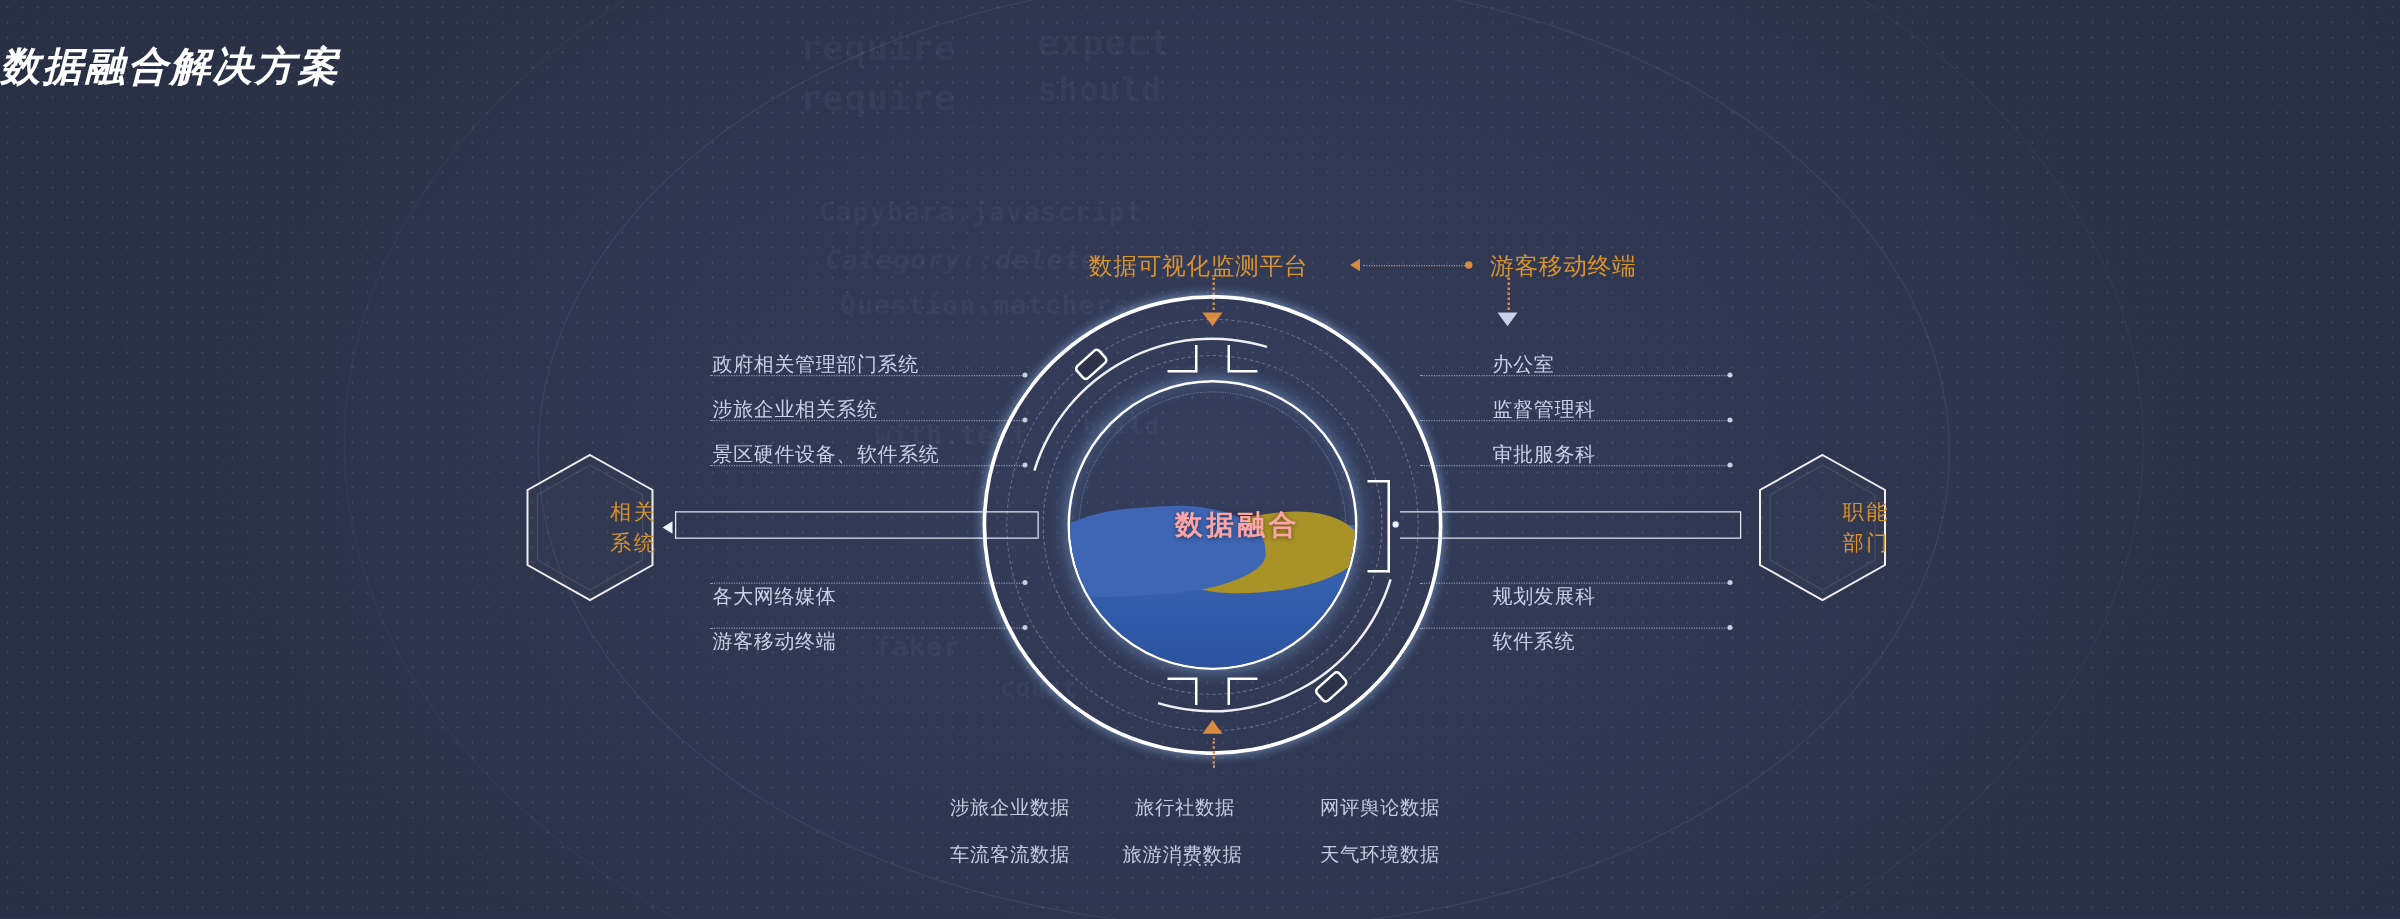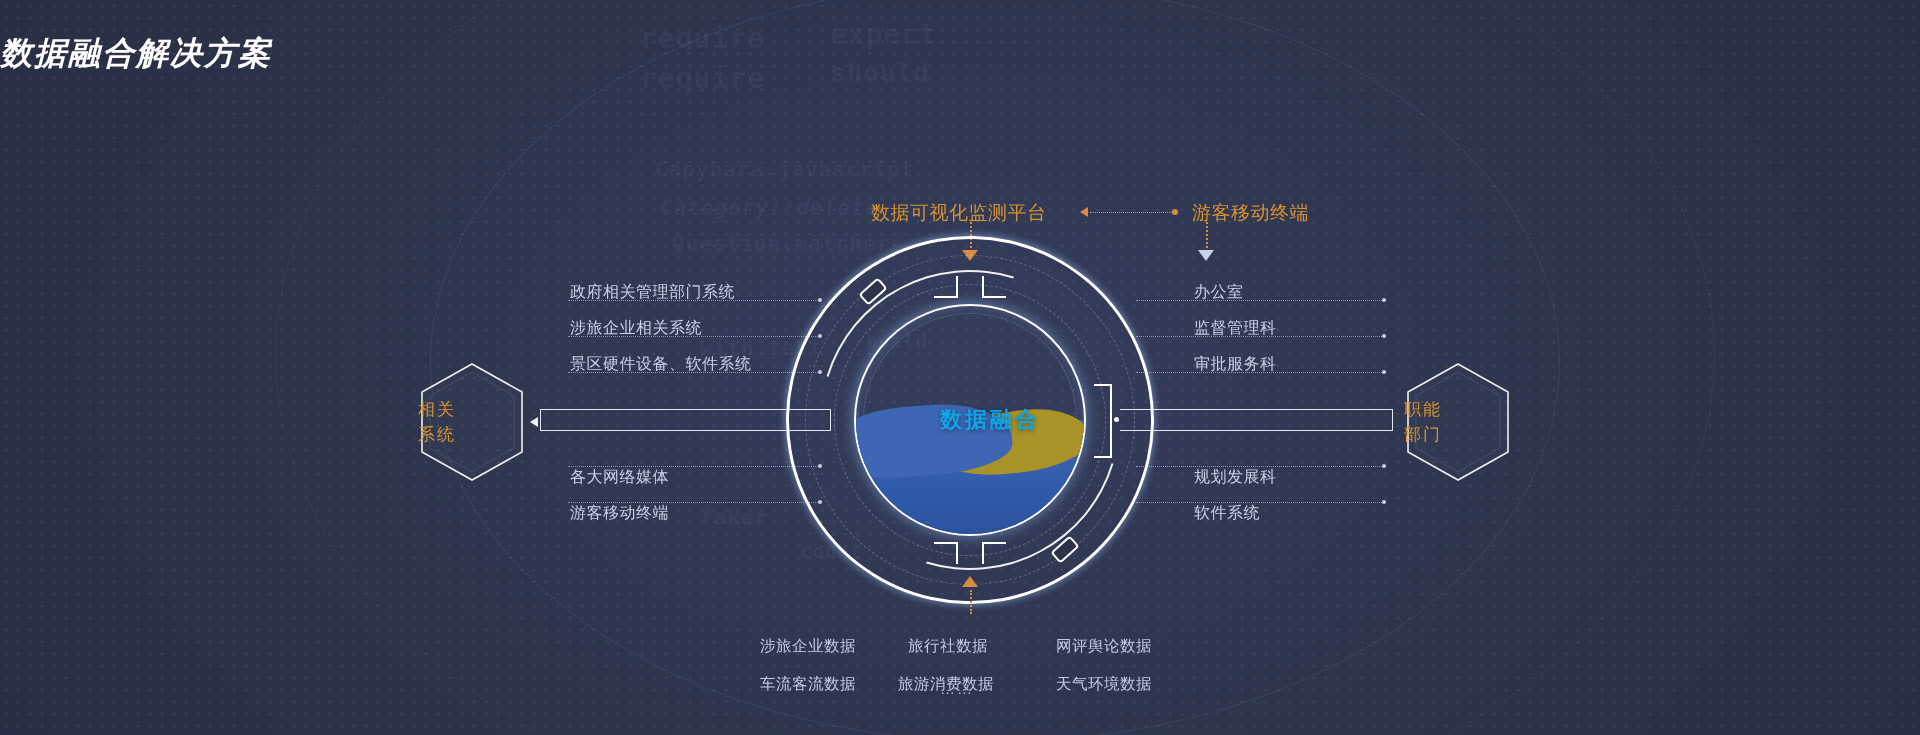--- a/index.html
+++ b/index.html
@@ -135,21 +135,21 @@
     width:190px;height:70px;
     left:-34px;top:44%;
     background:#3f66b4;
     border-radius:55% 50% 50% 50%/75% 65% 45% 45%;
     transform:rotate(-4deg);
   }
   .core-text{
     position:absolute;left:0;top:0;
     transform:translate(-50%,-50%);
     width:230px;text-align:center;
-    color:#0ea5e9;font-size:22px;font-weight:bold;
+    color:#fca5a5;font-size:22px;font-weight:bold;
     line-height:1.38;letter-spacing:3px;
     text-shadow:0 1px 4px rgba(0,0,0,.45);
     padding-left:40px;
   }
   
   .tick{position:absolute;background:#fff;}
   .tick.v{width:2px;height:22px;}
   .tick.h{height:2px;width:22px;}
 
   
@@ -169,21 +169,21 @@
     position:absolute;width:0;height:0;
   }
   .tri.down{border-left:8px solid transparent;border-right:8px solid transparent;border-top:11px solid #d98c3f;}
   .tri.up{border-left:8px solid transparent;border-right:8px solid transparent;border-bottom:11px solid #d98c3f;}
   .dot-o{position:absolute;width:6px;height:6px;border-radius:50%;background:#d98c3f;}
 
   
   .hex{
     position:absolute;
     width:108px;height:124px;
-    display:flex;align-items:center;justify-content:flex-start;
+    display:flex;align-items:center;justify-content:flex-end;
   }
   .hex svg{position:absolute;inset:0;}
   .hex-label{
     position:relative;
     color:#d9932f;font-size:17px;font-weight:normal;
     text-align:center;line-height:1.5;letter-spacing:2px;
   }
   .rail-thick{position:absolute;height:1px;background:rgba(235,240,252,.95);}
   .rail-dot{position:absolute;width:5px;height:5px;border-radius:50%;background:#eef2fb;}
   .rail-dot.sm{width:4px;height:4px;background:rgba(226,233,250,.85);}

